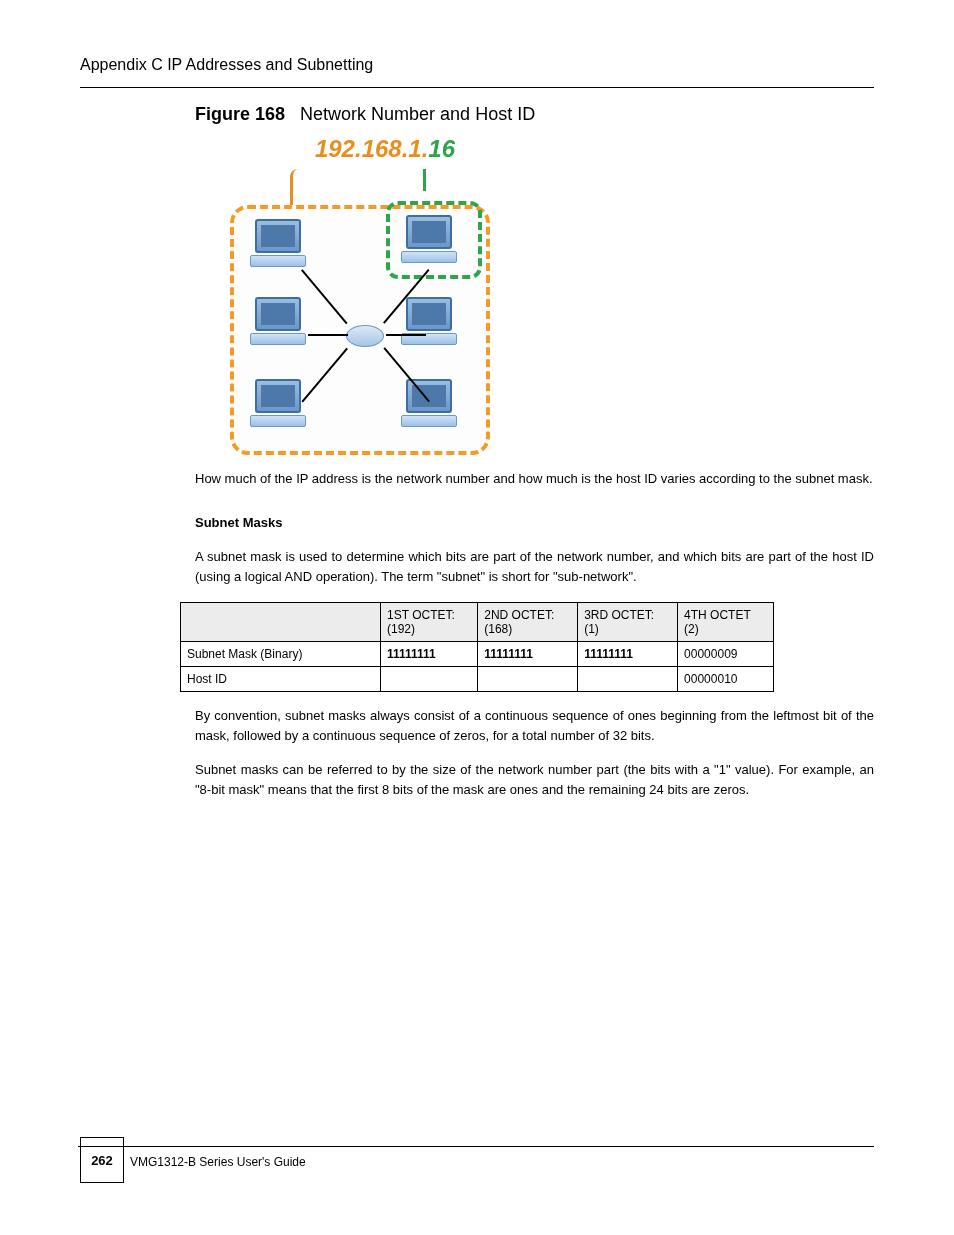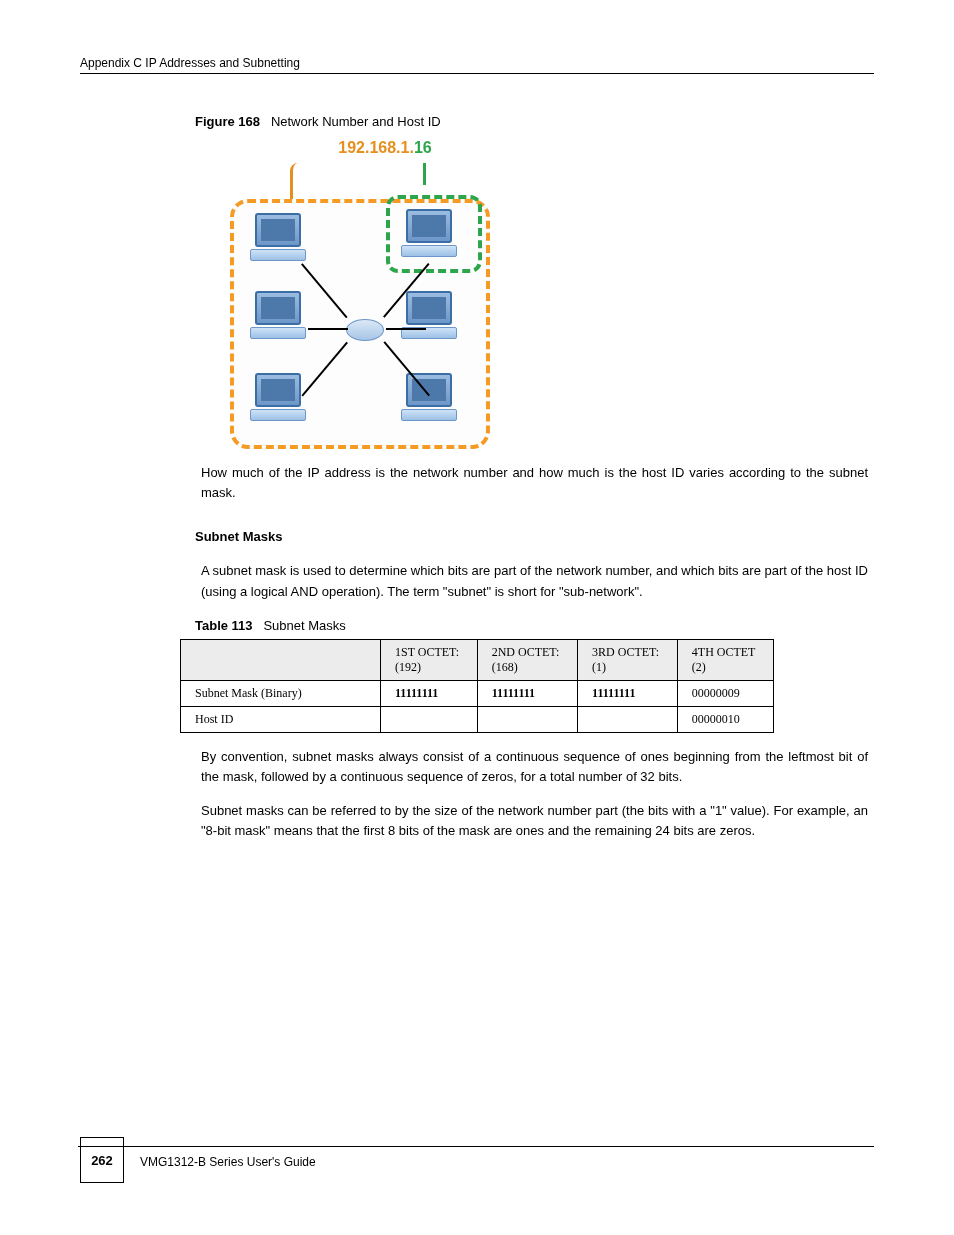--- a/index.html
+++ b/index.html
@@ -10,43 +10,44 @@
     font-family: Arial, Helvetica, sans-serif;
     color: #000;
     width: 954px;
     height: 1235px;
     position: relative;
   }
   .page {
     padding: 56px 80px 0 80px;
   }
   .header-bar {
-    font-size: 12px;
+    font-size: 16px;
     color: #000;
-    padding-bottom: 3px;
+    padding-bottom: 13px;
     border-bottom: 1px solid #000;
   }
   .figure-caption {
-    font-size: 13px;
-    margin-top: 40px;
+    font-size: 18px;
+    margin-top: 16px;
     margin-bottom: 10px;
     margin-left: 115px;
   }
   .figure-caption b { font-weight: bold; }
   .diagram-wrap {
     margin-left: 150px;
     width: 270px;
     position: relative;
   }
   .ip-label {
-    font-size: 16px;
+    font-size: 24px;
     font-weight: bold;
     text-align: center;
     margin-bottom: 6px;
     margin-left: 40px;
+    font-style: italic;
   }
   .ip-net { color: #e78f1d; }
   .ip-host { color: #2ca54b; }
   .bracket-row {
     position: relative;
     height: 36px;
   }
   .orange-bracket {
     position: absolute;
     left: 60px; top: 0;
@@ -128,59 +129,58 @@
     height: 1.5px;
     transform-origin: 0 50%;
   }
   .body-text {
     font-size: 13px;
     line-height: 1.55;
     margin-top: 14px;
     text-align: justify;
   }
   .indent { margin-left: 115px; }
-  .para { margin: 14px 6px; }
+  .para { margin: 14px 0; }
   .subsubhead {
     font-size: 13px;
     font-weight: bold;
     margin-top: 24px;
     margin-bottom: 10px;
   }
   .table-caption {
     font-size: 13px;
     text-align: center;
     margin-top: 16px;
     margin-bottom: 6px;
   }
   table.subnet {
     border-collapse: collapse;
     margin: 0 auto;
     width: 594px;
     font-size: 12px;
   }
   table.subnet th, table.subnet td {
     border: 1px solid #000;
-    padding: 5px 14px;
+    padding: 5px 6px;
     text-align: left;
     vertical-align: top;
-    font-family: Liberation Serif, serif;
   }
   table.subnet th {
     background: #ececec;
     font-weight: normal;
   }
   table.subnet th:first-child { width: 200px; }
   .footer-line {
     position: absolute;
     left: 78px; right: 80px; bottom: 88px;
     border-top: 1px solid #000;
   }
   .footer-text {
     position: absolute;
-    left: 140px; bottom: 66px;
+    left: 130px; bottom: 66px;
     font-size: 12px;
   }
   .page-num-box {
     position: absolute;
     left: 80px; bottom: 52px;
     width: 44px; height: 46px;
     border: 1px solid #000;
     display:flex; align-items:center; justify-content:center;
     font-size: 13px; font-weight: bold;
   }
@@ -238,23 +238,20 @@
       <div class="wire" style="left:195px;top:192px;width:70px;transform:rotate(-130deg);"></div>
     </div>
   </div>
 
   <div class="body-text indent">
     <div class="para">How much of the IP address is the network number and how much is the host ID varies according to the subnet mask.</div>
     <div class="subsubhead">Subnet Masks</div>
     <div class="para">A subnet mask is used to determine which bits are part of the network number, and which bits are part of the host ID (using a logical AND operation). The term "subnet" is short for "sub-network".</div>
   </div>
 
-  <div class="table-caption indent" style="text-align:left;">
-    <b><span>Table 113</span></b>&nbsp;&nbsp;&nbsp;<span>Subnet Masks</span>
-  </div>
 
   <table class="subnet">
     <thead>
       <tr>
         <th></th>
         <th><span>1ST OCTET:<br>(192)</span></th>
         <th><span>2ND OCTET:<br>(168)</span></th>
         <th><span>3RD OCTET:<br>(1)</span></th>
         <th><span>4TH OCTET<br>(2)</span></th>
       </tr>

